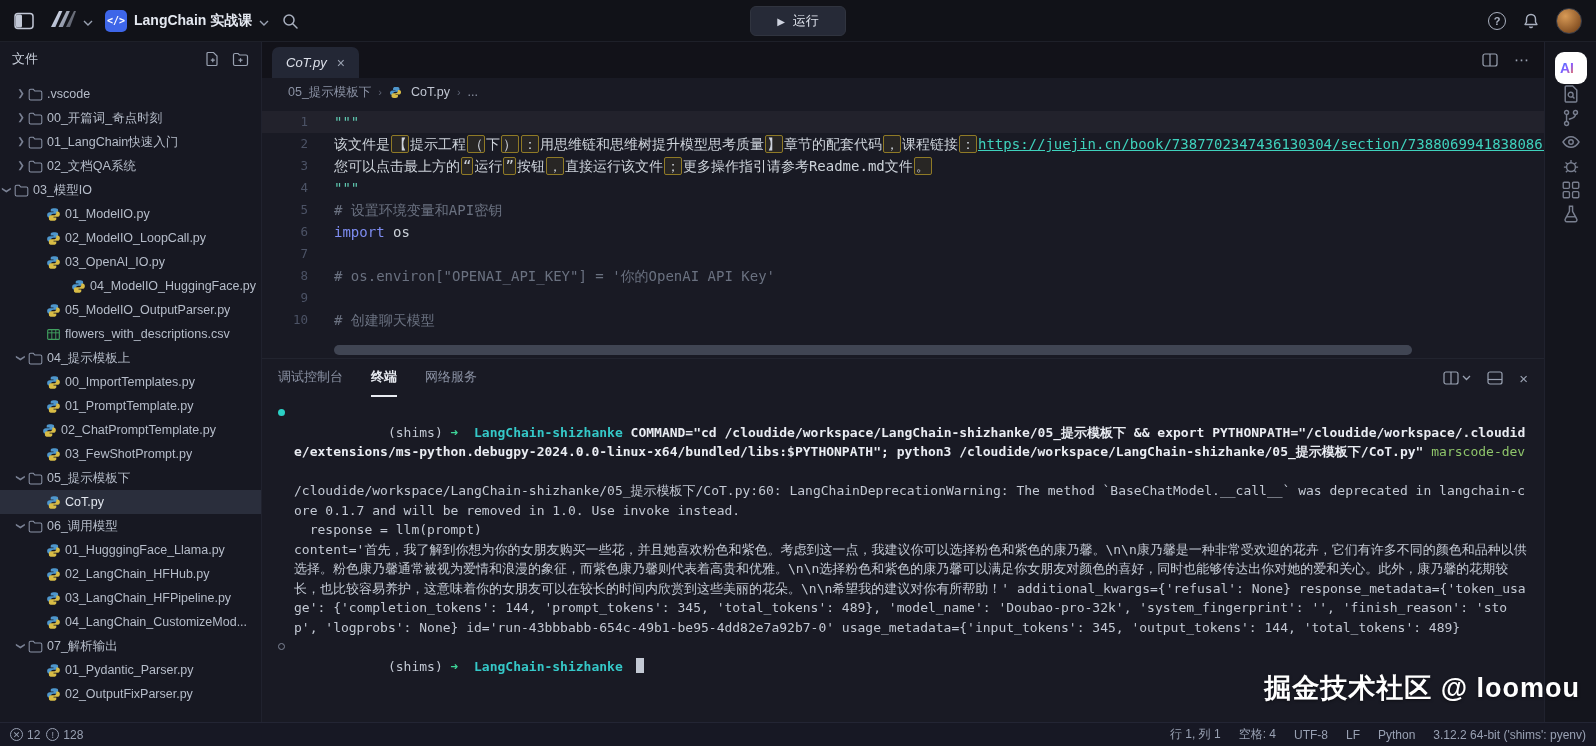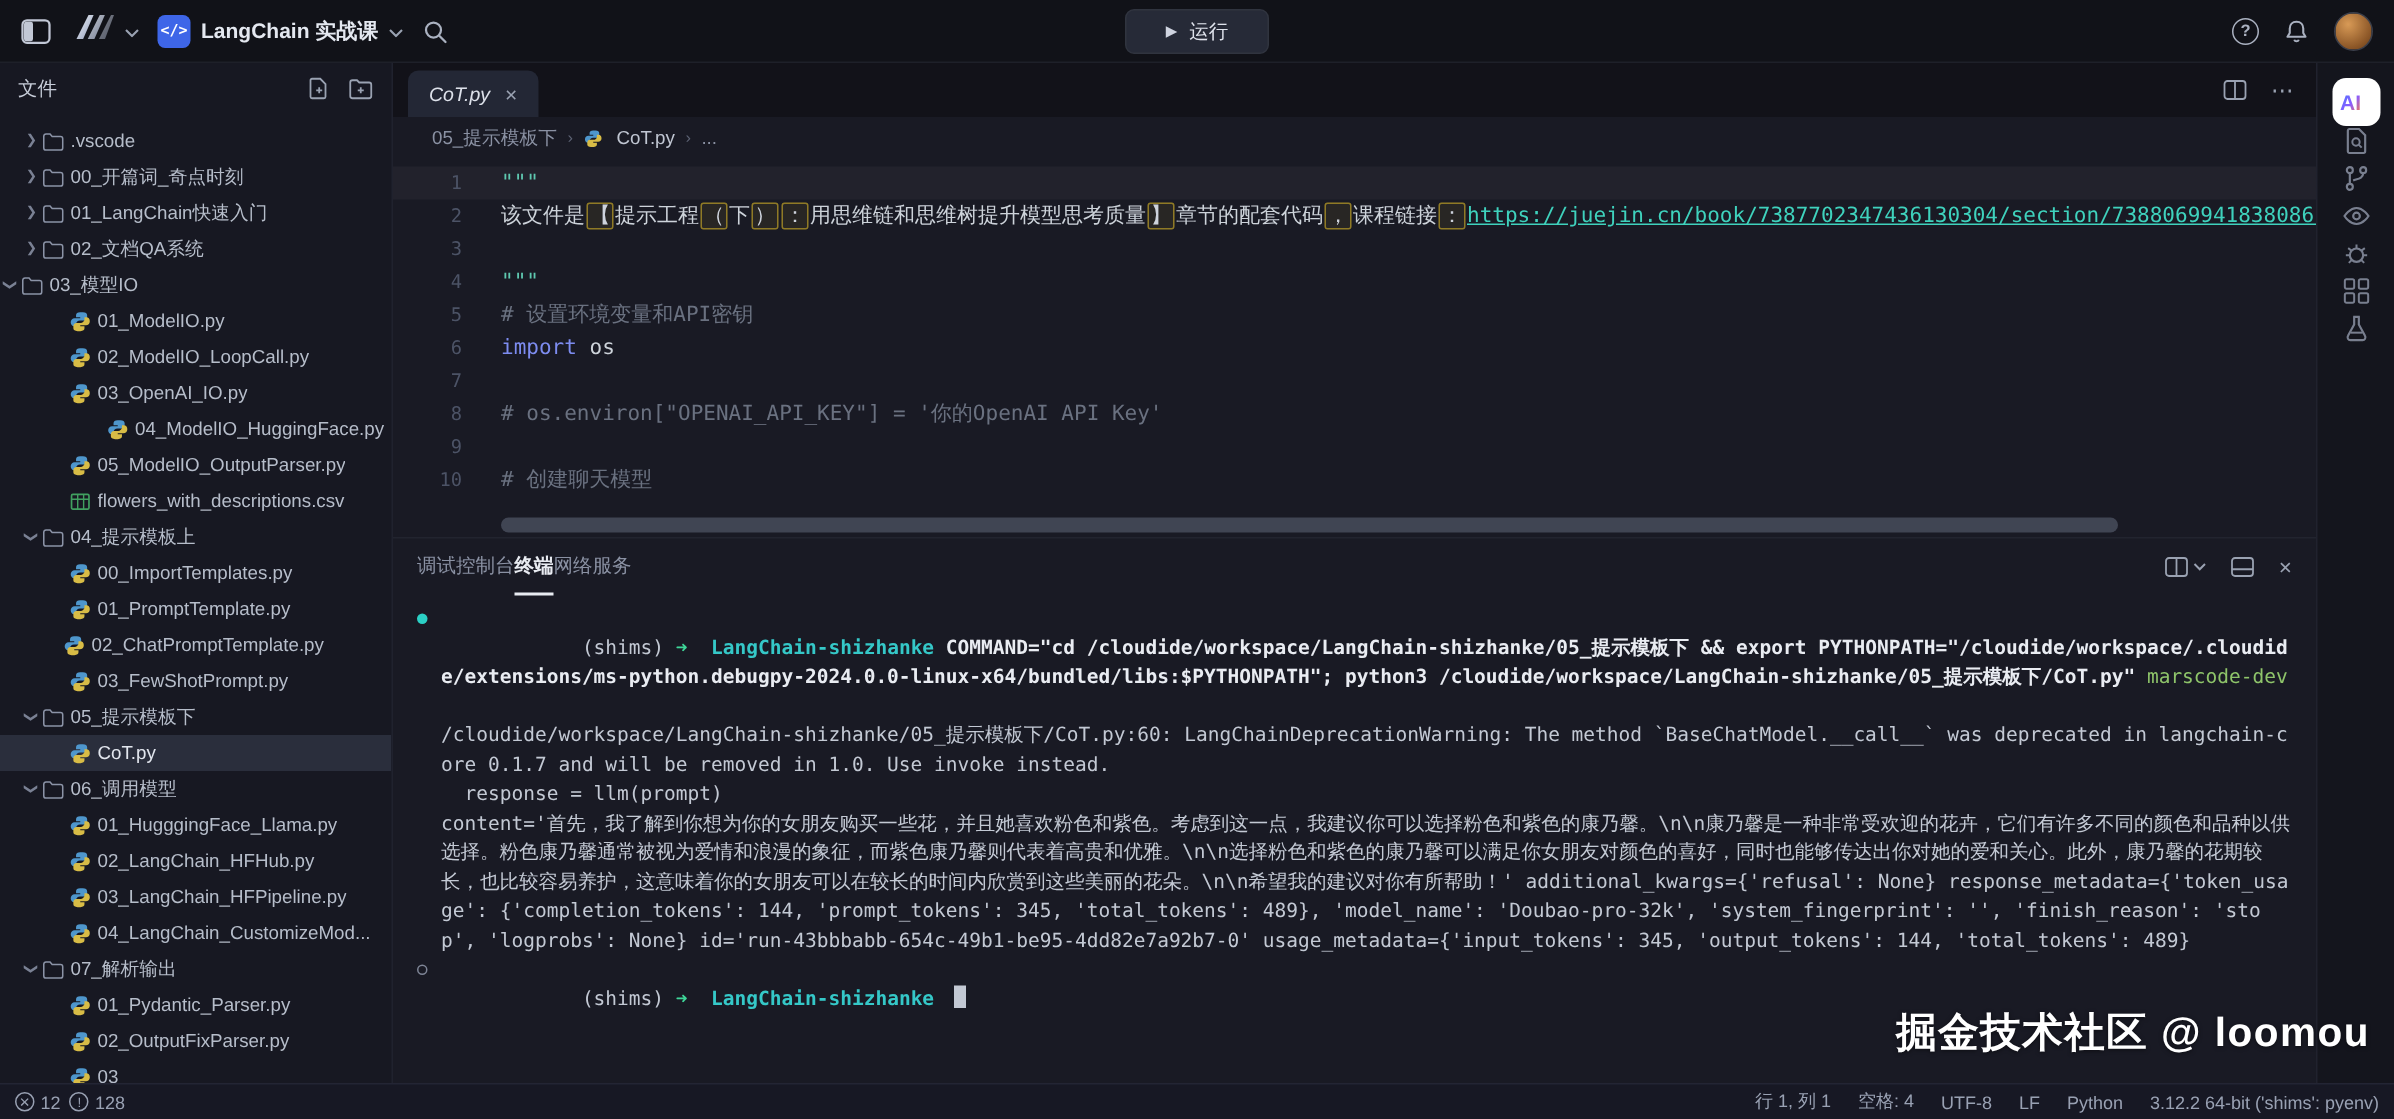--- a/index.html
+++ b/index.html
@@ -73,21 +73,21 @@
   .kw { color:#7d8cf0; }
   .cls { color:#4ecfb6; }
   .link { color:#3fd2bd; text-decoration:underline; cursor:pointer; }
   .hl { border:1px solid #8f7a26; background:rgba(143,122,38,0.13); border-radius:2px;
     padding:0 1px; margin:0 1px; }
   .hscroll { position:absolute; left:72px; right:132px; bottom:3px; height:10px;
     background:rgba(112,122,142,0.45); border-radius:5px; }
 
   
   .panel { flex:1; min-height:0; display:flex; flex-direction:column; border-top:1px solid #22242f; }
-  .panel-header { height:38px; flex:none; display:flex; align-items:center; padding:0 16px; }
+  .panel-header { height:38px; flex:none; display:flex; align-items:center; padding:0 16px; gap:28px; }
   .ptab { height:38px; display:flex; align-items:center; font-size:13px; color:#8a91a3;
     border-bottom:2px solid transparent; cursor:pointer; }
   .ptab.active { color:#e8ebf1; border-bottom-color:#e8ebf1; font-weight:bold; }
   .panel-actions { margin-left:auto; display:flex; align-items:center; gap:16px; color:#9aa2b2; }
   .pclose { font-size:15px; color:#9aa2b2; }
 
   .terminal { flex:1; overflow:hidden; padding:6px 16px 0 16px;
     font-family:"DejaVu Sans Mono",monospace; font-size:13px; line-height:19.5px; color:#c3c9d4; }
   .tline { position:relative; padding-left:16px; white-space:pre-wrap; word-break:break-all; }
   .bullet { position:absolute; left:0; top:6px; width:7px; height:7px; border-radius:50%; background:#2bd0c5; }
@@ -426,29 +426,20 @@
             <span class="tlabel">01_Pydantic_Parser.py</span>
           </div>
           <div class="tree-row" style="padding-left: 46px;">
             <span class="ficon">
               <svg width="15" height="15" viewBox="0 0 16 16">
                 <path d="M7.9 1.3c-1.9 0-2.9.8-2.9 2v1.5h3v.7H4c-1.6 0-2.8 1.2-2.8 2.9S2.2 11.2 3.7 11.2h1.3V9.7c0-1.5 1.3-2.6 2.8-2.6h2.9c1.3 0 2.2-1 2.2-2.2V3.3c0-1.2-1.1-2-3-2H7.9z" fill="#4e96cc"></path>
                 <path d="M8.1 14.7c1.9 0 2.9-.8 2.9-2v-1.5H8v-.7h4c1.6 0 2.8-1.2 2.8-2.9s-1-2.8-2.5-2.8H11v1.5c0 1.5-1.3 2.6-2.8 2.6H5.3c-1.3 0-2.2 1-2.2 2.2v1.6c0 1.2 1.1 2 3 2h2z" fill="#d8bc46"></path>
               </svg>
             </span>
             <span class="tlabel">02_OutputFixParser.py</span>
-          </div>
-          <div class="tree-row" style="padding-left: 46px;">
-            <span class="ficon">
-              <svg width="15" height="15" viewBox="0 0 16 16">
-                <path d="M7.9 1.3c-1.9 0-2.9.8-2.9 2v1.5h3v.7H4c-1.6 0-2.8 1.2-2.8 2.9S2.2 11.2 3.7 11.2h1.3V9.7c0-1.5 1.3-2.6 2.8-2.6h2.9c1.3 0 2.2-1 2.2-2.2V3.3c0-1.2-1.1-2-3-2H7.9z" fill="#4e96cc"></path>
-                <path d="M8.1 14.7c1.9 0 2.9-.8 2.9-2v-1.5H8v-.7h4c1.6 0 2.8-1.2 2.8-2.9s-1-2.8-2.5-2.8H11v1.5c0 1.5-1.3 2.6-2.8 2.6H5.3c-1.3 0-2.2 1-2.2 2.2v1.6c0 1.2 1.1 2 3 2h2z" fill="#d8bc46"></path>
-              </svg>
-            </span>
-            <span class="tlabel">03_</span>
           </div>
         </div>
     </aside>
 
     <section class="editor-col">
 
       <div class="tabbar">
         <div class="tab">
           <span class="tab-label">CoT.py</span>
           <span class="tab-close">×</span>
@@ -482,20 +473,21 @@
         <div class="code-line current">
           <span class="ln">1</span>
           <span class="ct"><span class="str">"""</span></span>
         </div>
         <div class="code-line">
           <span class="ln">2</span>
           <span class="ct"><span class="doc">该文件是</span><span class="hl">【</span><span class="doc">提示工程</span><span class="hl">（</span><span class="doc">下</span><span class="hl">）</span><span class="hl">：</span><span class="doc">用思维链和思维树提升模型思考质量</span><span class="hl">】</span><span class="doc">章节的配套代码</span><span class="hl">，</span><span class="doc">课程链接</span><span class="hl">：</span><span class="link">https://juejin.cn/book/7387702347436130304/section/7388069941838086184</span></span>
         </div>
         <div class="code-line">
           <span class="ln">3</span>
+          <span class="ct"><span class="doc">您可以点击最上方的</span><span class="hl">“</span><span class="doc">运行</span><span class="hl">”</span><span class="doc">按钮</span><span class="hl">，</span><span class="doc">直接运行该文件</span><span class="hl">；</span><span class="doc">更多操作指引请参考Readme.md文件</span><span class="hl">。</span></span>
         </div>
         <div class="code-line">
           <span class="ln">4</span>
           <span class="ct"><span class="str">"""</span></span>
         </div>
         <div class="code-line">
           <span class="ln">5</span>
           <span class="ct"><span class="cm"># 设置环境变量和API密钥</span></span>
         </div>
         <div class="code-line">

